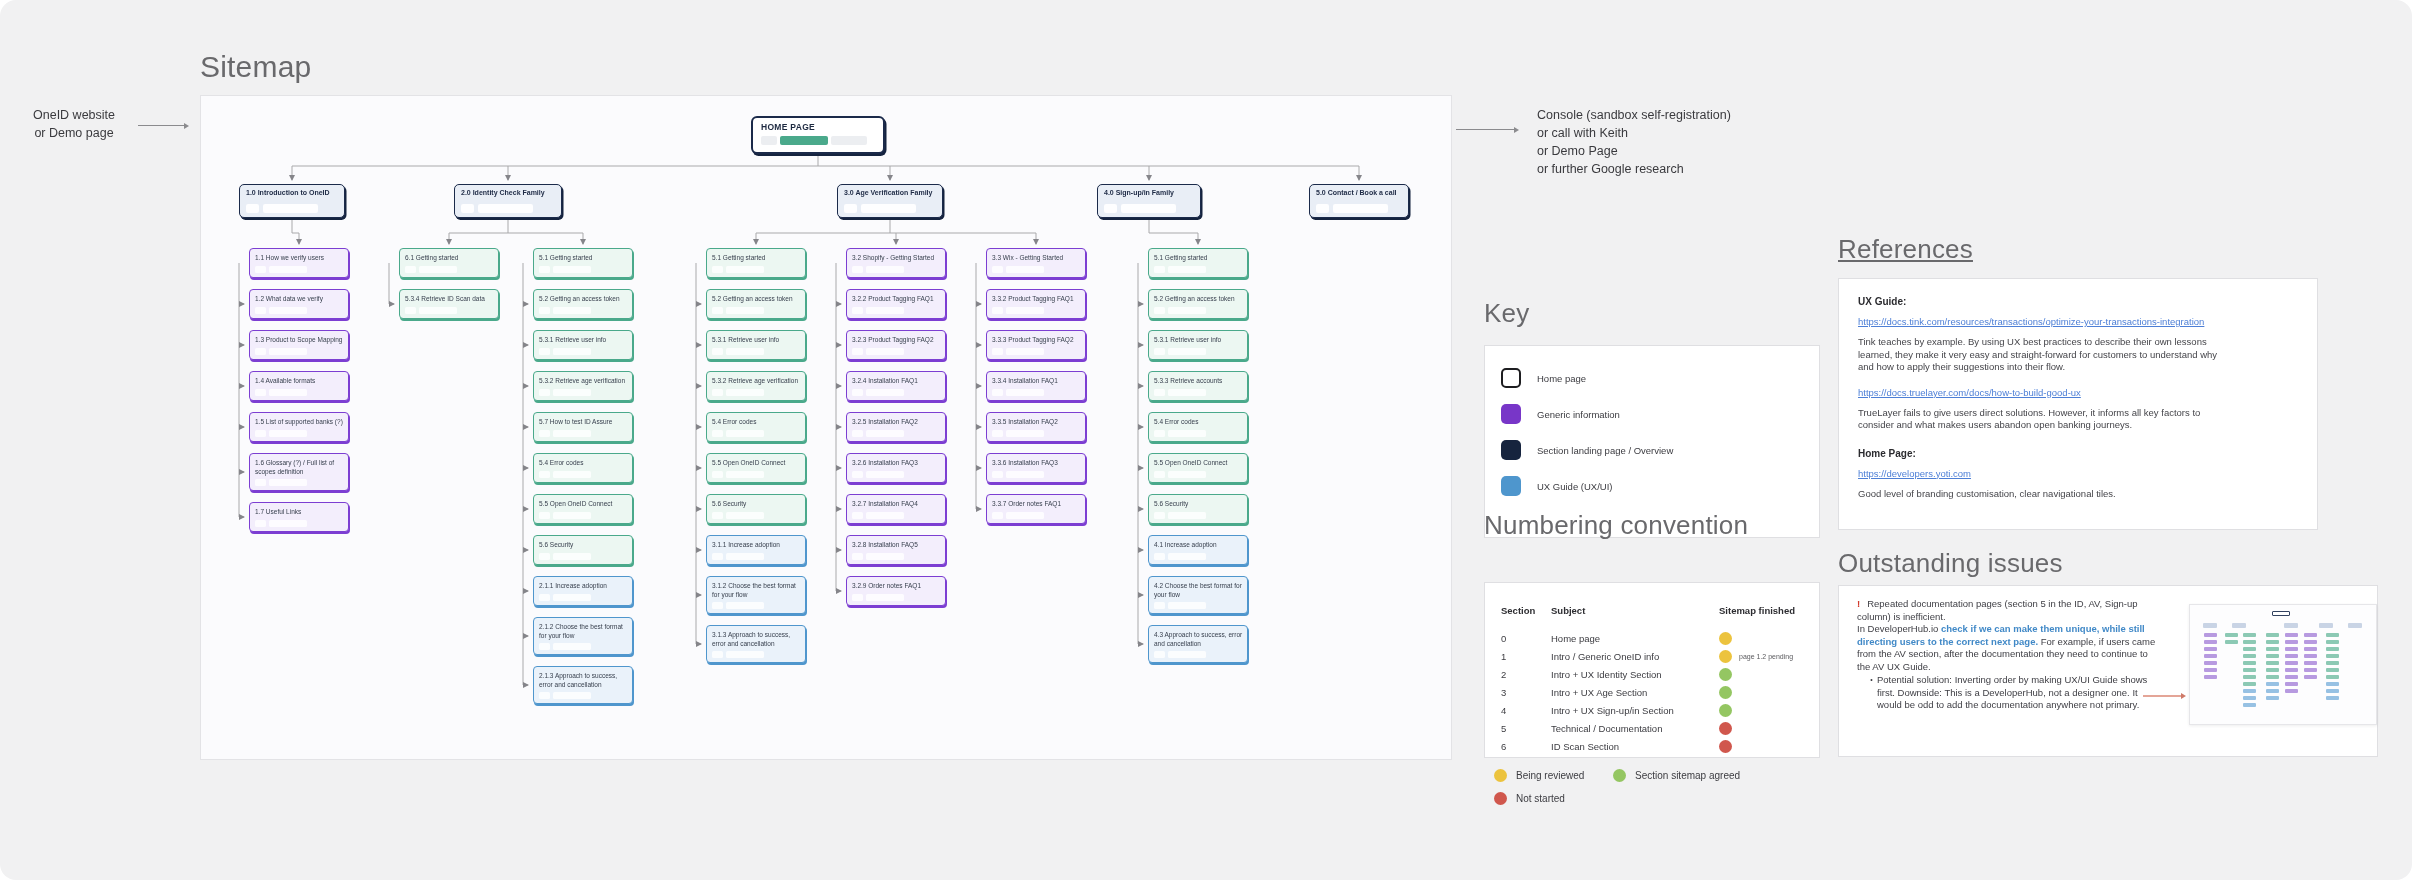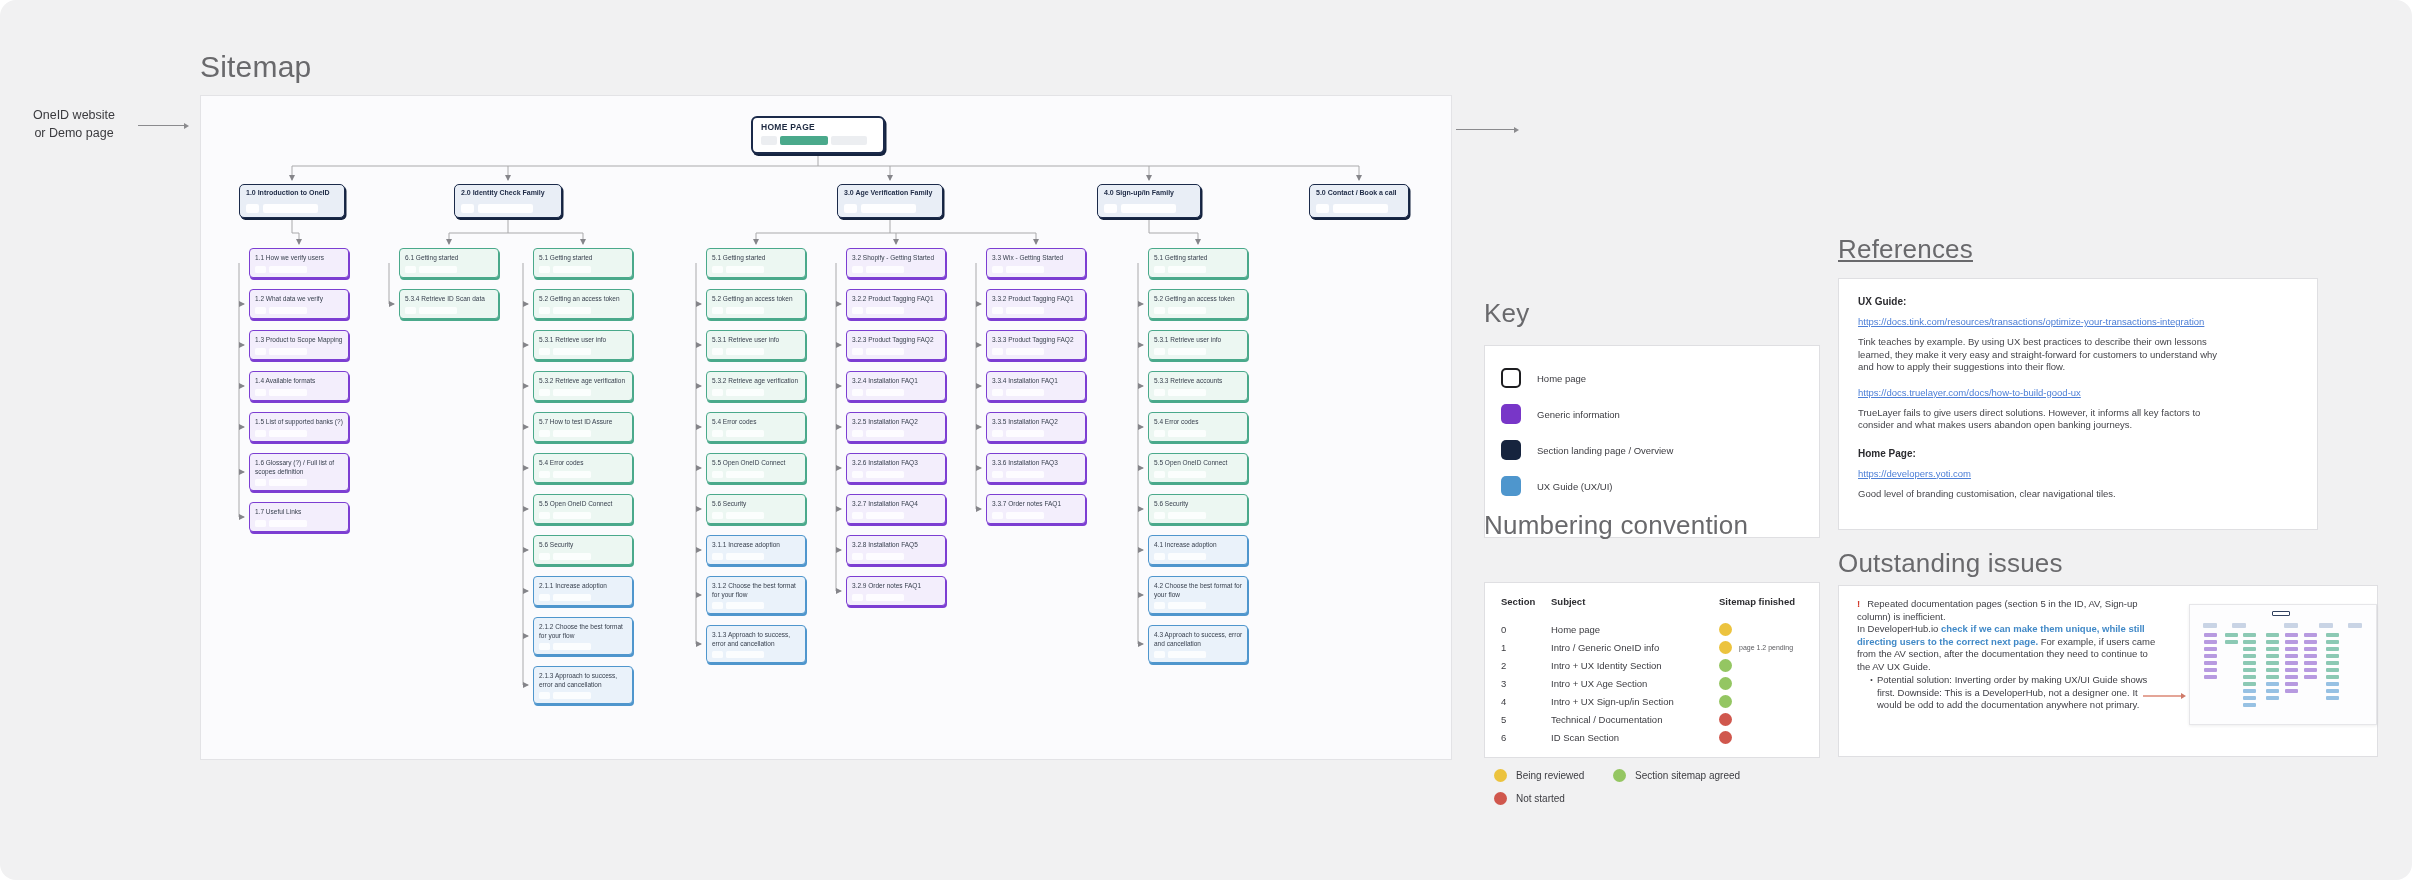--- a/index.html
+++ b/index.html
@@ -40,21 +40,21 @@
   .key-row{display:flex;align-items:center;height:36px;}
   .sw{width:20px;height:20px;border-radius:5px;margin-right:16px;flex:none;box-sizing:border-box;}
   .sw.home{background:#ffffff;border:2.5px solid #1d1d20;}
   .sw.navy{background:#16243e;}
   .sw.purple{background:#7836c8;}
   .sw.blue{background:#4e96cd;}
   .sw.green{background:#4ba98c;}
   .key-label{font-size:9.5px;color:#3b3b40;}
 
   
-  .num-panel{left:1484px;top:582px;width:336px;height:176px;padding:13px 14px 0 16px;}
+  .num-panel{left:1484px;top:582px;width:336px;height:176px;padding:22px 14px 0 16px;}
   .num-grid{display:grid;grid-template-columns:50px 168px 1fr;align-items:center;}
   .num-head{font-size:9.5px;font-weight:700;color:#2d2d31;height:24px;}
   .num-cell{font-size:9.5px;color:#3c3c41;height:18px;display:flex;align-items:center;}
   .dotcell{display:flex;align-items:center;}
   .dot{width:13px;height:13px;border-radius:50%;flex:none;}
   .dot.yellow{background:#ecc33e;}
   .dot.green{background:#94c662;}
   .dot.red{background:#d0574d;}
   .dot-note{font-size:7px;color:#5a5a5e;margin-left:7px;white-space:nowrap;}
   .head-right{justify-self:start;}
@@ -90,20 +90,26 @@
 
   <div class="h1" style="left:200px;top:50px;font-size:30px;">Sitemap</div>
 
   <div class="ann" style="left:33px;top:106px;text-align:center;">
     <div>OneID website</div>
     <div>or Demo page</div>
   </div>
   <div class="ann-arrow" style="left:138px;top:125px;width:46px;"></div>
 
   <div class="ann-arrow" style="left:1456px;top:129px;width:58px;"></div>
+  <div class="ann" style="left:1537px;top:106px;">
+    <div>Console (sandbox self-registration)</div>
+    <div>or call with Keith</div>
+    <div>or Demo Page</div>
+    <div>or further Google research</div>
+  </div>
 
   <div class="canvas" id="canvas">
     <svg class="wires" width="1252" height="665" id="wires">
       <defs>
         <marker id="arrR" markerWidth="6" markerHeight="6" refX="5" refY="3" orient="auto">
           <path d="M0,0 L6,3 L0,6 z" fill="#85858a"></path>
         </marker>
       </defs>
       <g id="wire-group" stroke="#a9a9ab" stroke-width="1" fill="none">
           <path d="M617,58 V70"></path>

